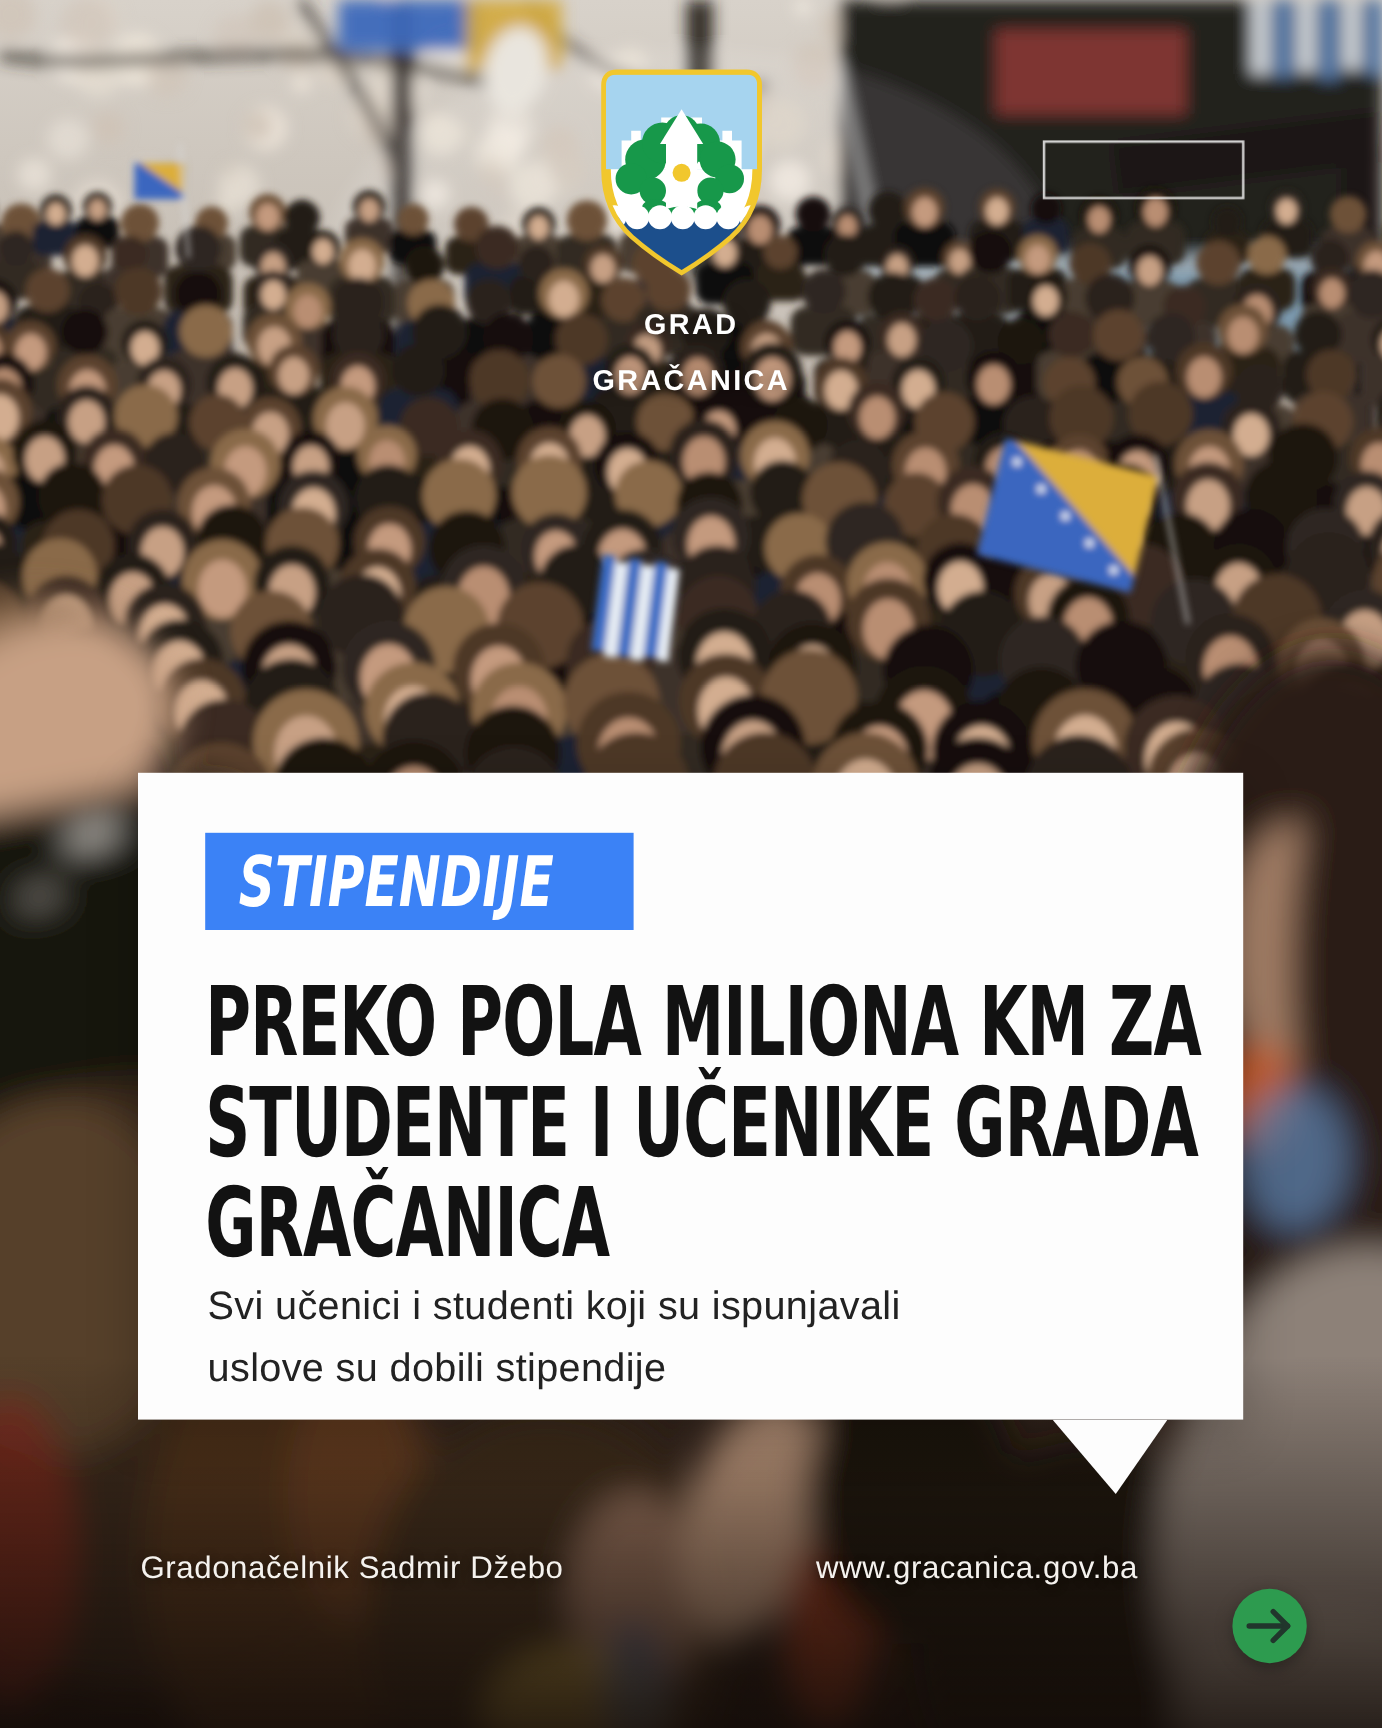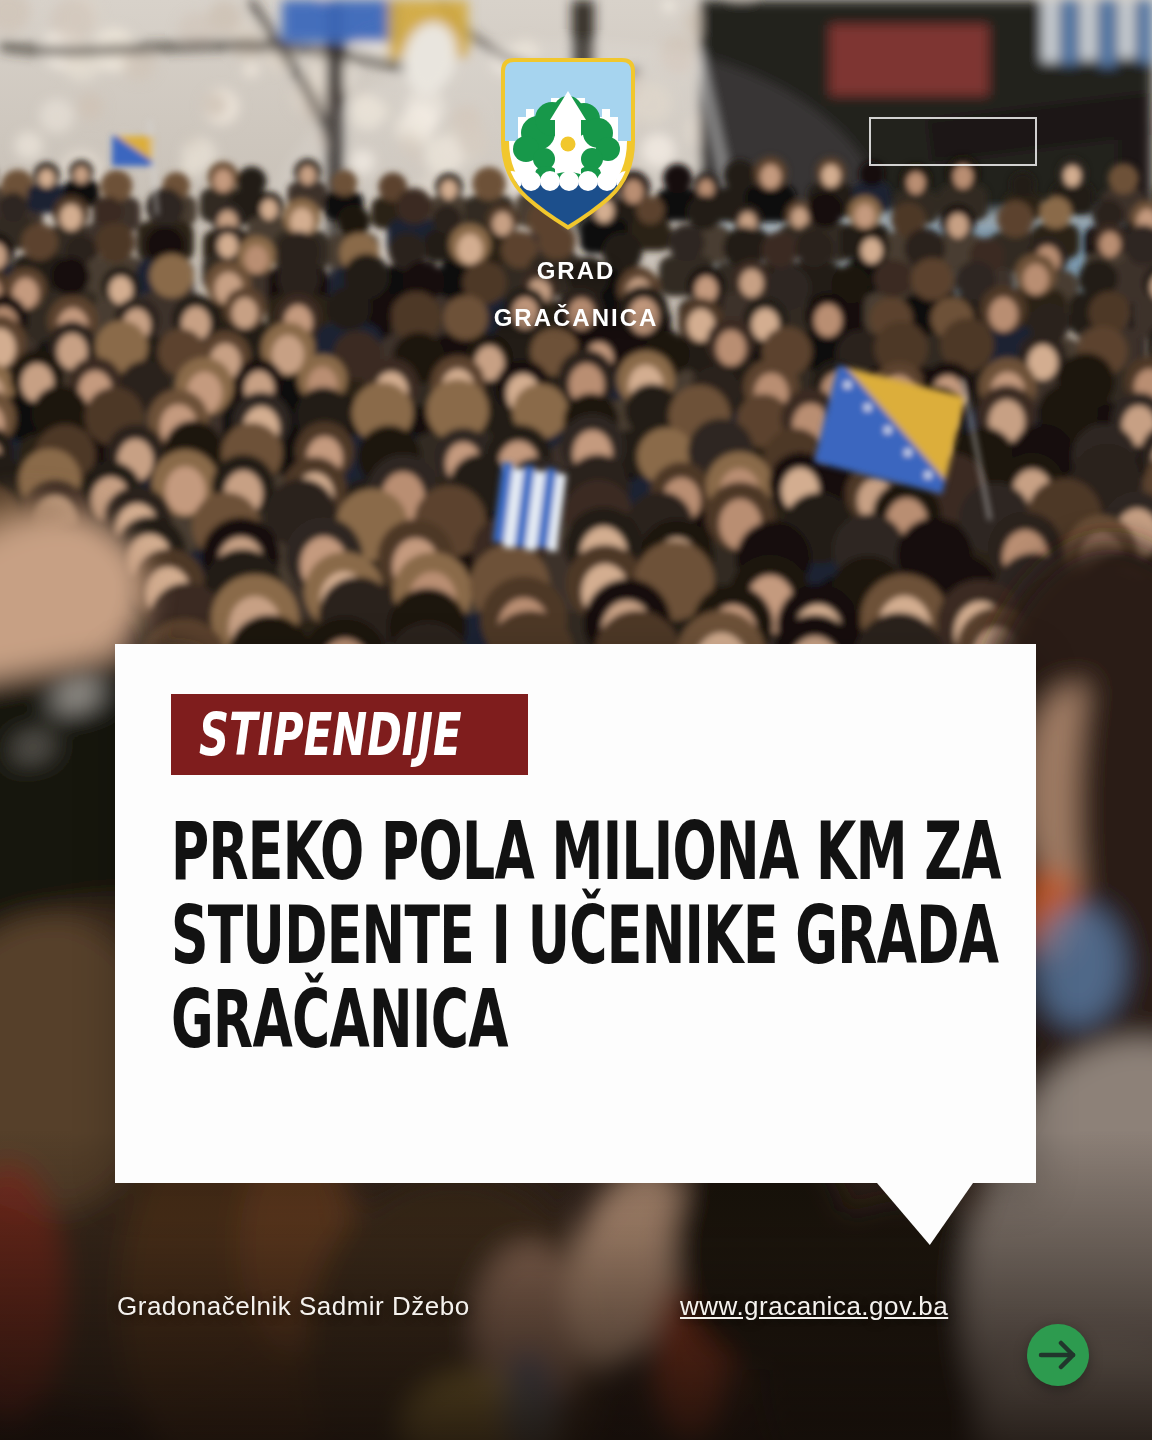--- a/index.html
+++ b/index.html
@@ -27,21 +27,21 @@
     position:absolute;left:115px;top:644px;width:921px;height:539px;
     background:#fdfdfd;box-shadow:0 12px 40px rgba(0,0,0,.22);
   }
   .card .tail{
     position:absolute;left:762px;top:539px;width:96px;height:62px;
     background:#fdfdfd;
     clip-path:polygon(0 0,100% 0,55% 100%);
   }
   .badge{
     position:absolute;left:56px;top:50px;width:357px;height:81px;
-    background:#7f1d1d;
+    background:#3b82f6;
   }
   .badge span{
     position:absolute;left:28px;top:50%;
     transform:translateY(-50%) scaleX(.72);transform-origin:left center;
     font-family:"DejaVu Sans",sans-serif;font-style:italic;font-weight:bold;
     font-size:58px;color:#ffffff;white-space:nowrap;letter-spacing:0px;
   }
   .headline{
     position:absolute;left:56px;top:166px;margin:0;color:#121212;
     font-family:"DejaVu Sans",sans-serif;font-weight:bold;font-size:80px;
@@ -56,21 +56,21 @@
     font-size:33px;line-height:52px;font-weight:normal;letter-spacing:.3px;
   }
   .subtext span{display:block;}
 
   
   .footer-left,.footer-right{
     position:absolute;top:1291px;color:#f5f2ee;font-size:26px;
     letter-spacing:.5px;text-shadow:0 2px 8px rgba(0,0,0,.5);
   }
   .footer-left{left:117px;}
-  .footer-right{left:680px;text-decoration:underline;}
+  .footer-right{left:680px;}
 
   
   .next-btn{
     position:absolute;left:1027px;top:1324px;width:62px;height:62px;
     border:none;border-radius:50%;background:#2d9b4f;cursor:pointer;padding:0;
     box-shadow:0 4px 14px rgba(0,0,0,.35);
   }
   .next-btn svg{display:block;margin:0 auto;}
 </style>
 </head>
@@ -1059,20 +1059,24 @@
 
   <div class="card">
     <div class="badge">
       <span>STIPENDIJE</span>
     </div>
     <h1 class="headline">
       <span>PREKO POLA MILIONA KM ZA</span>
       <span>STUDENTE I UČENIKE GRADA</span>
       <span>GRAČANICA</span>
     </h1>
+    <p class="subtext">
+      <span>Svi učenici i studenti koji su ispunjavali</span>
+      <span>uslove su dobili stipendije</span>
+    </p>
     <div class="tail"></div>
   </div>
 
   <div class="footer-left">Gradonačelnik Sadmir Džebo</div>
   <div class="footer-right">www.gracanica.gov.ba</div>
 
   <button class="next-btn">
     <svg width="62" height="62" viewBox="0 0 62 62">
       <g stroke="#21362c" stroke-width="4.5" fill="none" stroke-linecap="round" stroke-linejoin="round">
         <line x1="14" y1="31" x2="46" y2="31"></line>

